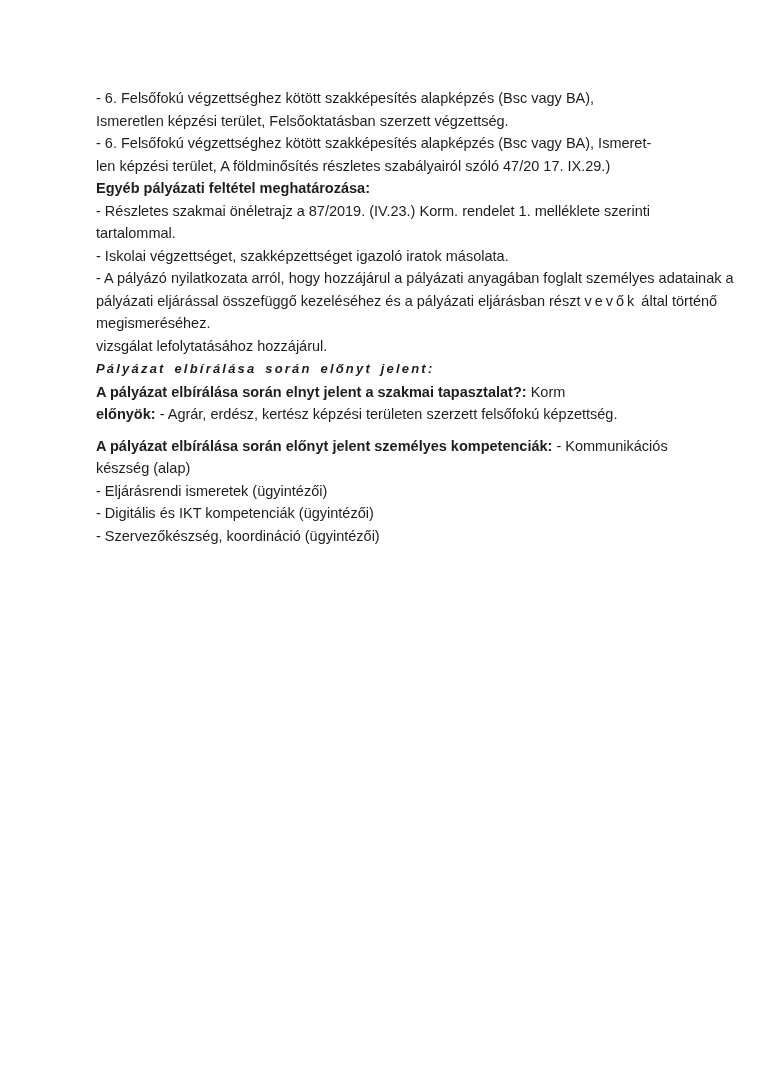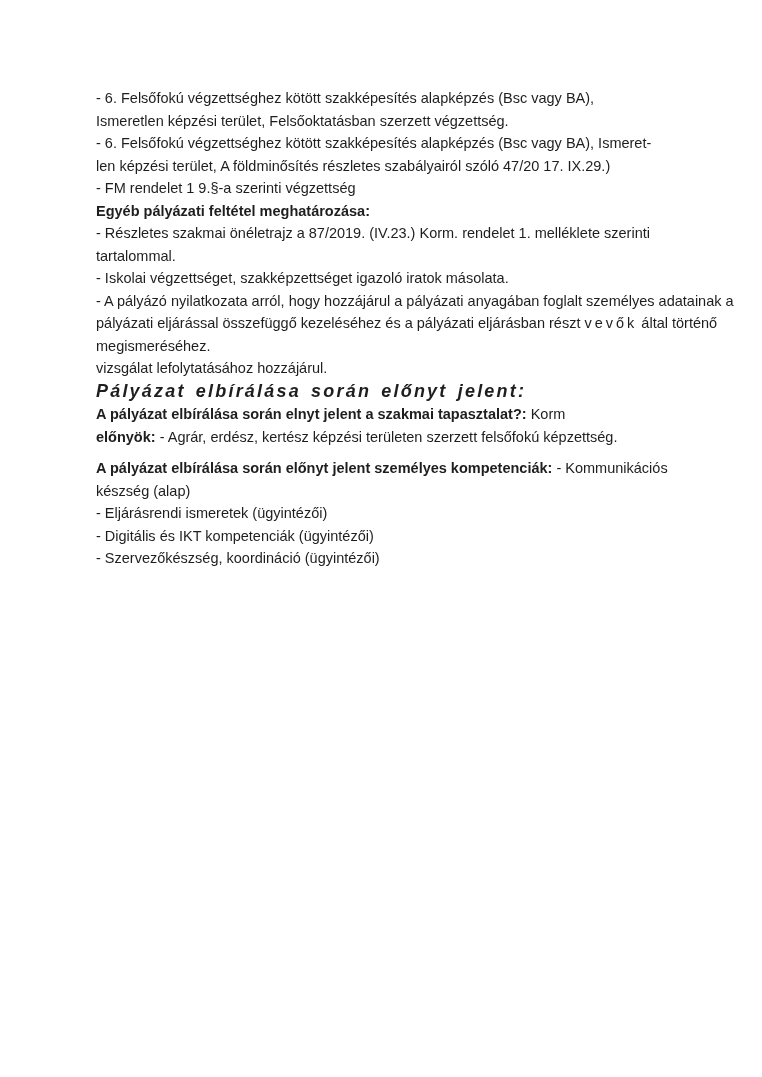--- a/index.html
+++ b/index.html
@@ -24,37 +24,36 @@
   }
   .ln {
     line-height:22.5px;
     white-space:nowrap;
   }
   .b  { font-weight:bold; }
   .sp { letter-spacing:3px; }
   .ith {
     font-style:italic;
     font-weight:bold;
-    font-size:18px;
+    font-size:13px;
     letter-spacing:2.2px;
     word-spacing:3px;
   }
   .gap { margin-top:9px; }
 </style>
 </head>
 <body>
 
 <div class="page">
   <div class="content">
 
     <div class="ln"><span>- 6. Felsőfokú végzettséghez kötött szakképesítés alapképzés (Bsc vagy BA),</span></div>
     <div class="ln"><span>Ismeretlen képzési terület, Felsőoktatásban szerzett végzettség.</span></div>
     <div class="ln"><span>- 6. Felsőfokú végzettséghez kötött szakképesítés alapképzés (Bsc vagy BA), Ismeret-</span></div>
     <div class="ln"><span>len képzési terület, A földminősítés részletes szabályairól szóló 47/20 17. IX.29.)</span></div>
-    <div class="ln"><span>- FM rendelet 1 9.§-a szerinti végzettség</span></div>
 
     <div class="ln"><span class="b">Egyéb pályázati feltétel meghatározása:</span></div>
 
     <div class="ln"><span>- Részletes szakmai önéletrajz a 87/2019. (IV.23.) Korm. rendelet 1. melléklete szerinti</span></div>
     <div class="ln"><span>tartalommal.</span></div>
     <div class="ln"><span>- Iskolai végzettséget, szakképzettséget igazoló iratok másolata.</span></div>
     <div class="ln"><span>- A pályázó nyilatkozata arról, hogy hozzájárul a pályázati anyagában foglalt személyes adatainak a</span></div>
     <div class="ln"><span>pályázati eljárással összefüggő kezeléséhez és a pályázati eljárásban részt </span><span class="sp">vevők</span><span> által történő</span></div>
     <div class="ln"><span>megismeréséhez.</span></div>
     <div class="ln"><span>vizsgálat lefolytatásához hozzájárul.</span></div>

